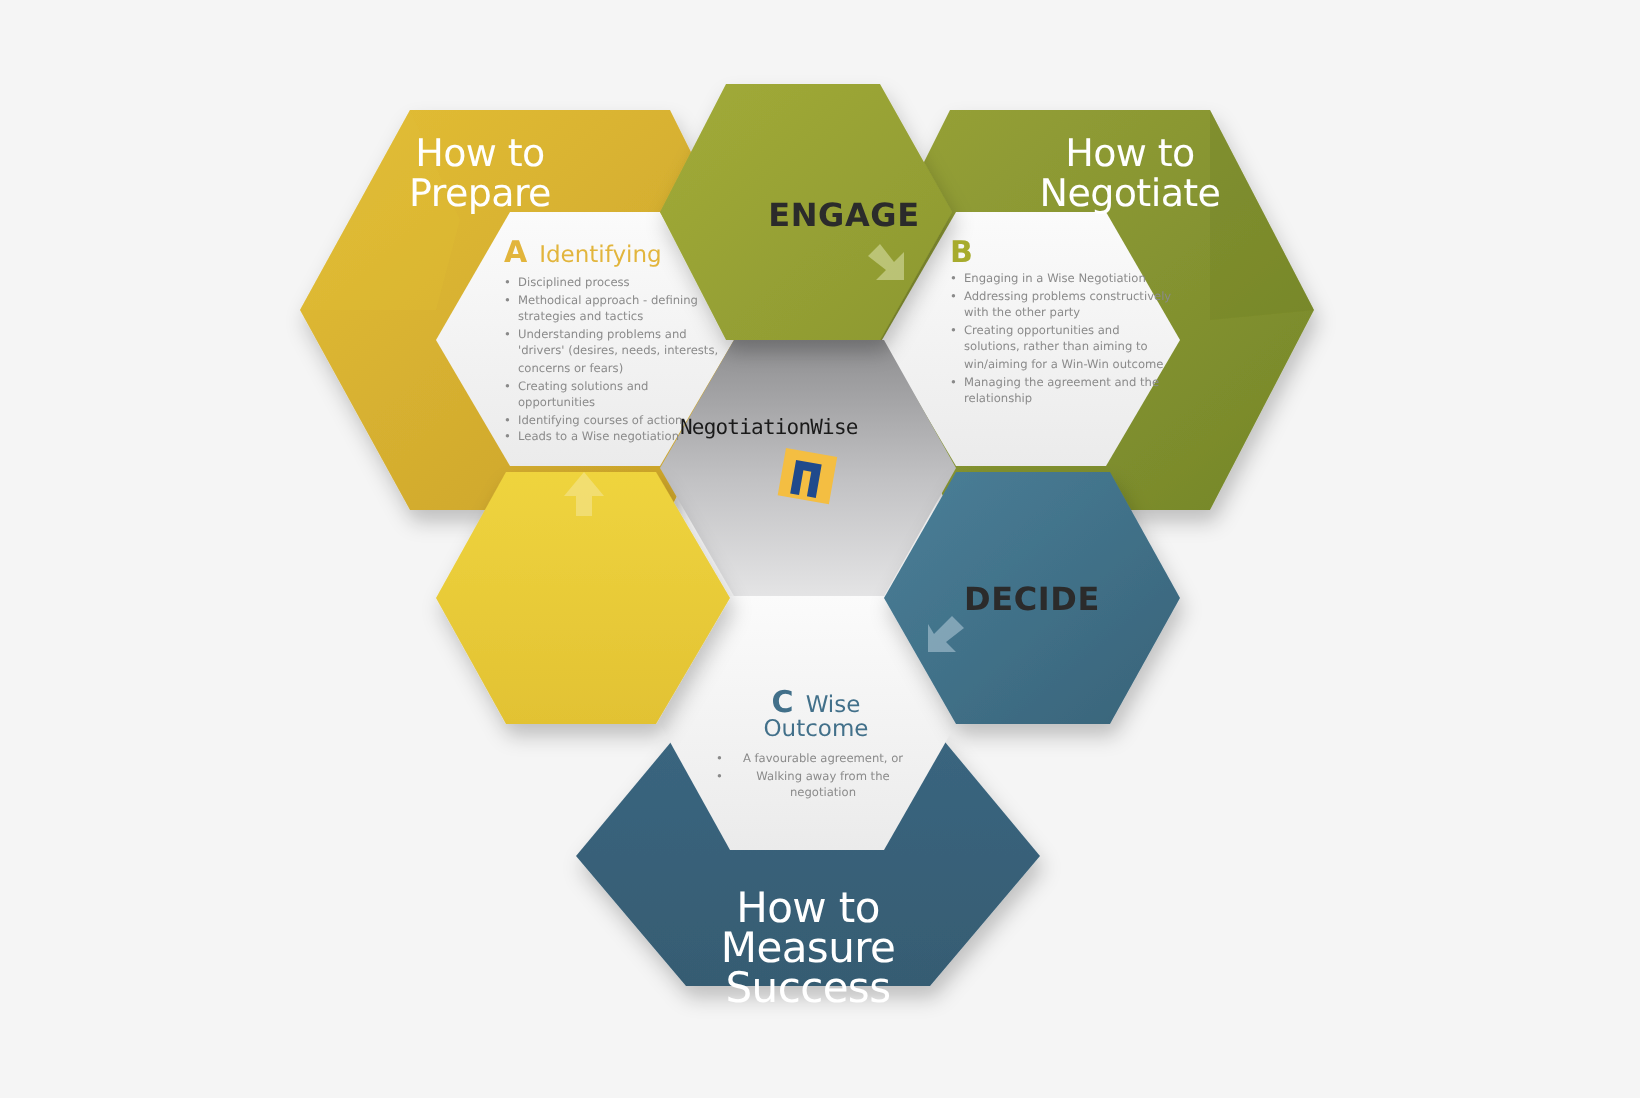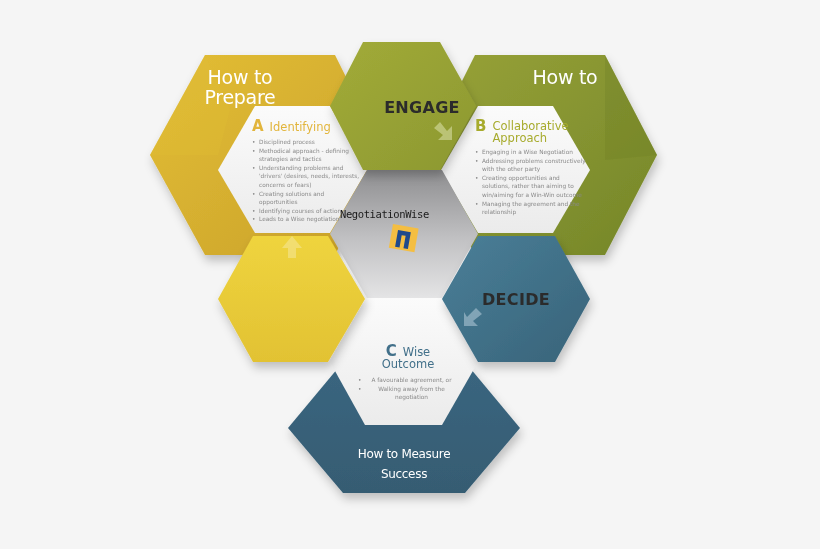--- a/index.html
+++ b/index.html
@@ -125,22 +125,23 @@
       <path d="M6 5 H19 V22 H14.5 V9.5 H10.5 V22 H6 Z" fill="#1f4a8c"></path>
     </g>
   </svg>
 
   <div class="txt outer-title" style="left:195px; top:67px; width:90px;">
     <div>How to</div>
     <div>Prepare</div>
   </div>
   <div class="txt outer-title" style="left:515px; top:67px; width:100px;">
     <div>How to</div>
+    <div>Negotiate</div>
   </div>
-  <div class="txt outer-title" style="left:324px; top:444px; width:160px; font-size:12px;">
+  <div class="txt outer-title" style="left:324px; top:444px; width:160px; font-size:21px;">
     <div>How to Measure</div>
     <div>Success</div>
   </div>
 
   <div class="txt hex-label" style="left:372px; top:98px; width:100px;">ENGAGE</div>
   <div class="txt hex-label" style="left:466px; top:290px; width:100px;">DECIDE</div>
 
   <div class="txt brand" style="left:340px; top:208px; width:130px;">NegotiationWise</div>
 
   <div class="txt" style="left:252px; top:120px; width:112px;">
@@ -153,24 +154,20 @@
       <li>Understanding problems and 'drivers' (desires, needs, interests, concerns or fears)</li>
       <li>Creating solutions and opportunities</li>
       <li>Identifying courses of action</li>
       <li>Leads to a Wise negotiation</li>
     </ul>
   </div>
 
   <div class="txt" style="left:475px; top:120px; width:112px;">
     <div class="card-head" style="color:#a7ab2d; display:flex;">
       <span class="letter">B</span>
-      <span>
-        <span style="display:block;">Collaborative</span>
-        <span style="display:block;">Approach</span>
-      </span>
     </div>
     <ul class="bullets" style="margin-top:4px;">
       <li>Engaging in a Wise Negotiation</li>
       <li>Addressing problems constructively with the other party</li>
       <li>Creating opportunities and solutions, rather than aiming to win/aiming for a Win-Win outcome</li>
       <li>Managing the agreement and the relationship</li>
     </ul>
   </div>
 
   <div class="txt" style="left:358px; top:345px; width:100px;text-align:center;">

